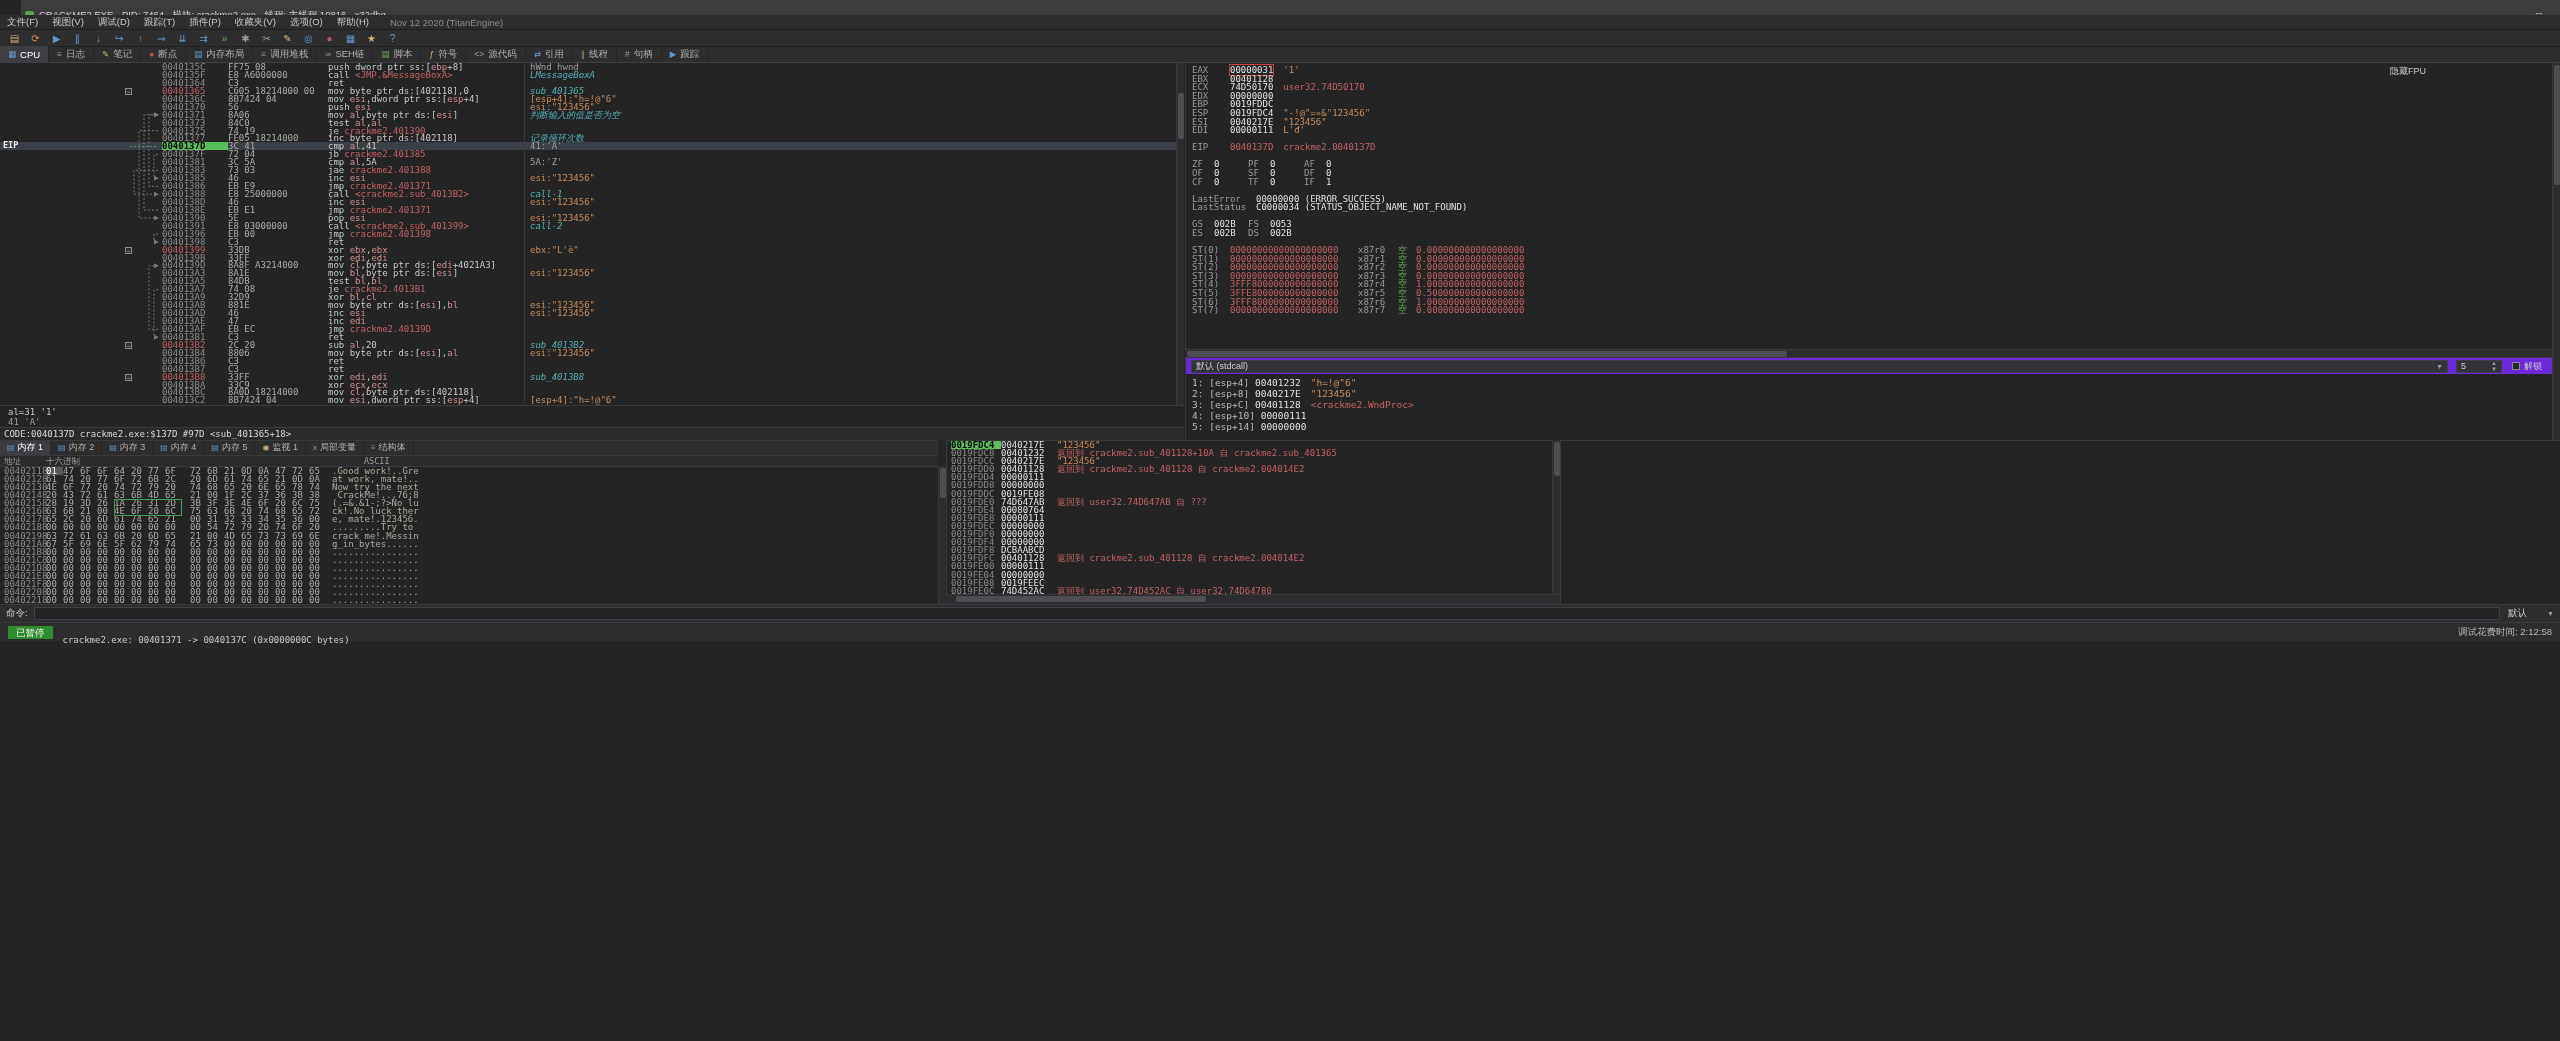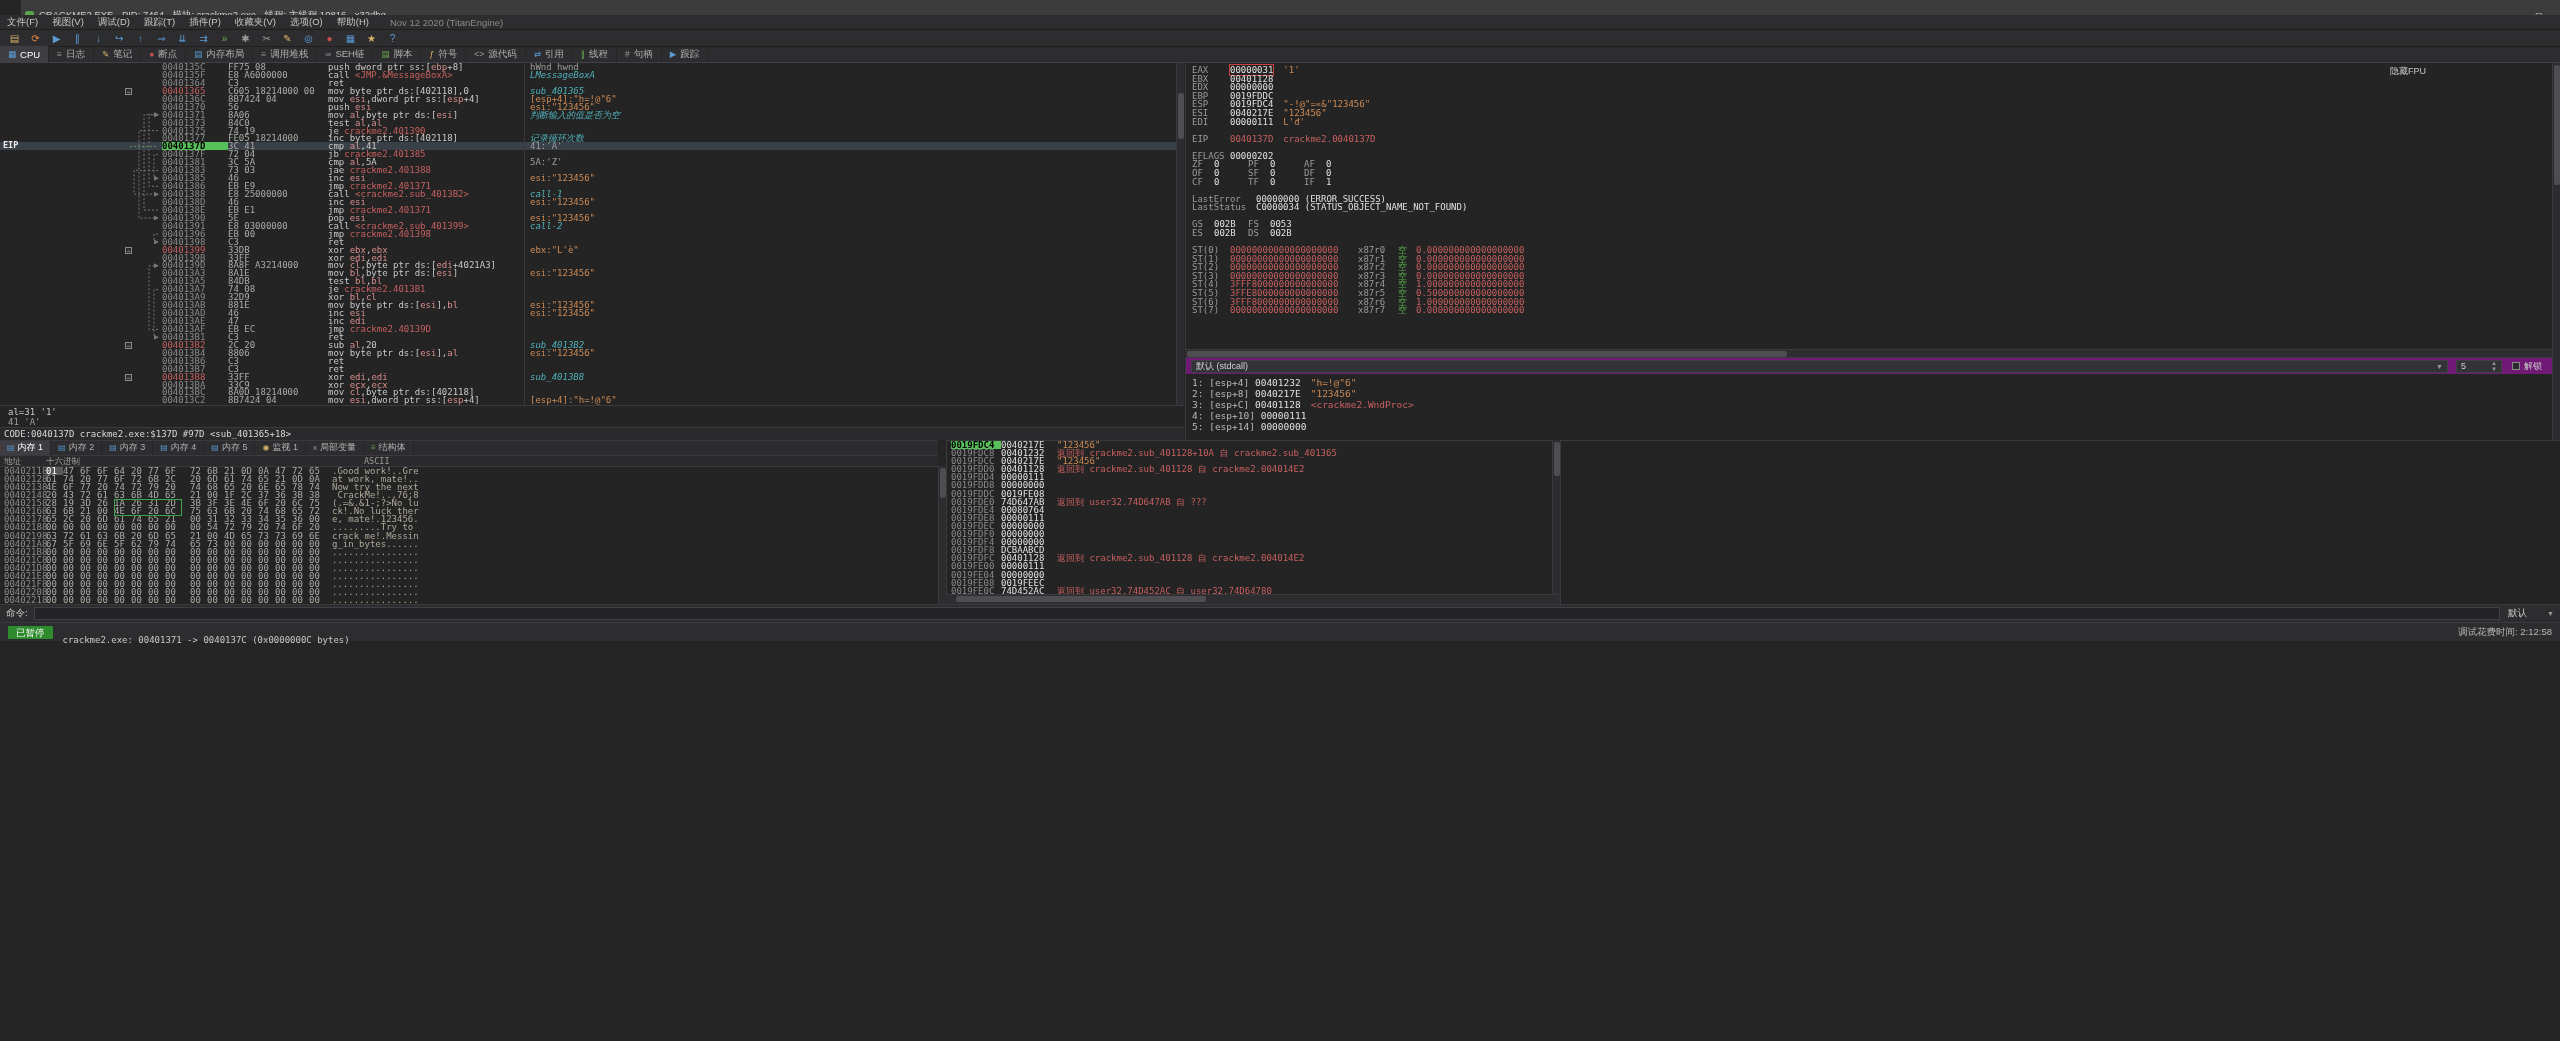--- a/index.html
+++ b/index.html
@@ -60,21 +60,21 @@
   .rval { color:#e0e0e0; }
   .rval.fw2 { display:inline-block; width:34px; }
   .rval.c-r { color:#c75f5f; }
   .boxed { box-shadow:0 0 0 1px #c84040; }
   .rnote { margin-left:10px; }
   .stval { display:inline-block; width:128px; color:#c75f5f; }
   .streg { display:inline-block; width:40px; color:#9a9a9a; }
   .sttag { display:inline-block; width:18px; color:#57a64a; }
   .stdec { color:#c75f5f; }
 
-  .argsheader { position:absolute; left:1185px; top:357px; width:1367px; height:17px; background:#701a75; border-left:1px solid #3a3a3e; border-top:1px solid #3a3a3e; display:flex; align-items:center; font-size:9px; padding:0 10px 0 5px; }
+  .argsheader { position:absolute; left:1185px; top:357px; width:1367px; height:17px; background:#6d28d9; border-left:1px solid #3a3a3e; border-top:1px solid #3a3a3e; display:flex; align-items:center; font-size:9px; padding:0 10px 0 5px; }
   .combo { flex:1; height:13px; background:#333337; border:1px solid #3f3f46; display:flex; align-items:center; padding:0 4px; color:#d0d0d0; }
   .combo .arrow { margin-left:auto; font-size:7px; color:#9a9a9a; }
   .spinner { width:46px; height:13px; background:#333337; border:1px solid #3f3f46; margin-left:8px; display:flex; align-items:center; padding:0 4px; color:#d0d0d0; }
   .spinner .arrows { margin-left:auto; font-size:6px; line-height:6px; color:#9a9a9a; }
   .unlock { display:flex; align-items:center; margin-left:10px; color:#c8c8c8; }
   .checkbox { width:8px; height:8px; border:1px solid #8a8a8a; background:#2a2a2e; margin-right:4px; }
   .argsrows { position:absolute; left:1185px; top:374px; width:1367px; height:66px; background:#242424; border-left:1px solid #3a3a3e; padding:3px 0 0 6px; overflow:hidden; }
   .argrow { height:11px; line-height:11px; font-family:"DejaVu Sans Mono",monospace; font-size:9.5px; white-space:pre; color:#b8b8b8; }
   .argrow .v { color:#e0e0e0; }
 
@@ -295,29 +295,29 @@
     <div>al=31 '1'</div>
     <div class="l2">41 'A'</div>
   </div>
   <div class="codeline">CODE:0040137D crackme2.exe:$137D #97D &lt;sub_401365+18&gt;</div>
 
   <div class="registers">
     <div class="hidefpu">隐藏FPU</div>
     <div>
         <div class="rrow"><span class="rname">EAX</span><span class="rval boxed">00000031</span><span class="rnote c-o">'1'</span></div>
         <div class="rrow"><span class="rname">EBX</span><span class="rval">00401128</span></div>
+        <div class="rrow"><span class="rname">ECX</span><span class="rval">74D50170</span><span class="rnote c-r">user32.74D50170</span></div>
         <div class="rrow"><span class="rname">EDX</span><span class="rval">00000000</span></div>
         <div class="rrow"><span class="rname">EBP</span><span class="rval">0019FDDC</span></div>
         <div class="rrow"><span class="rname">ESP</span><span class="rval">0019FDC4</span><span class="rnote c-o">"-!@"=«&amp;"123456"</span></div>
         <div class="rrow"><span class="rname">ESI</span><span class="rval">0040217E</span><span class="rnote c-o">"123456"</span></div>
         <div class="rrow"><span class="rname">EDI</span><span class="rval">00000111</span><span class="rnote c-o">L'đ'</span></div>
         <div class="rgap"></div>
         <div class="rrow"><span class="rname">EIP</span><span class="rval c-r">0040137D</span><span class="rnote c-r">crackme2.0040137D</span></div>
         <div class="rgap"></div>
-        <div class="rrow"><span class="rname">EFLAGS</span><span class="rval">00000202</span></div>
         <div class="rrow"><span class="rname fw">ZF</span><span class="rval fw2">0</span><span class="rname fw">PF</span><span class="rval fw2">0</span><span class="rname fw">AF</span><span class="rval fw2">0</span></div>
         <div class="rrow"><span class="rname fw">OF</span><span class="rval fw2">0</span><span class="rname fw">SF</span><span class="rval fw2">0</span><span class="rname fw">DF</span><span class="rval fw2">0</span></div>
         <div class="rrow"><span class="rname fw">CF</span><span class="rval fw2">0</span><span class="rname fw">TF</span><span class="rval fw2">0</span><span class="rname fw">IF</span><span class="rval fw2">1</span></div>
         <div class="rgap"></div>
         <div class="rrow"><span class="rname wide">LastError</span><span class="rval">00000000 (ERROR_SUCCESS)</span></div>
         <div class="rrow"><span class="rname wide">LastStatus</span><span class="rval">C0000034 (STATUS_OBJECT_NAME_NOT_FOUND)</span></div>
         <div class="rgap"></div>
         <div class="rrow"><span class="rname fw">GS</span><span class="rval fw2">002B</span><span class="rname fw">FS</span><span class="rval fw2">0053</span></div>
         <div class="rrow"><span class="rname fw">ES</span><span class="rval fw2">002B</span><span class="rname fw">DS</span><span class="rval fw2">002B</span></div>
         <div class="rgap"></div>

